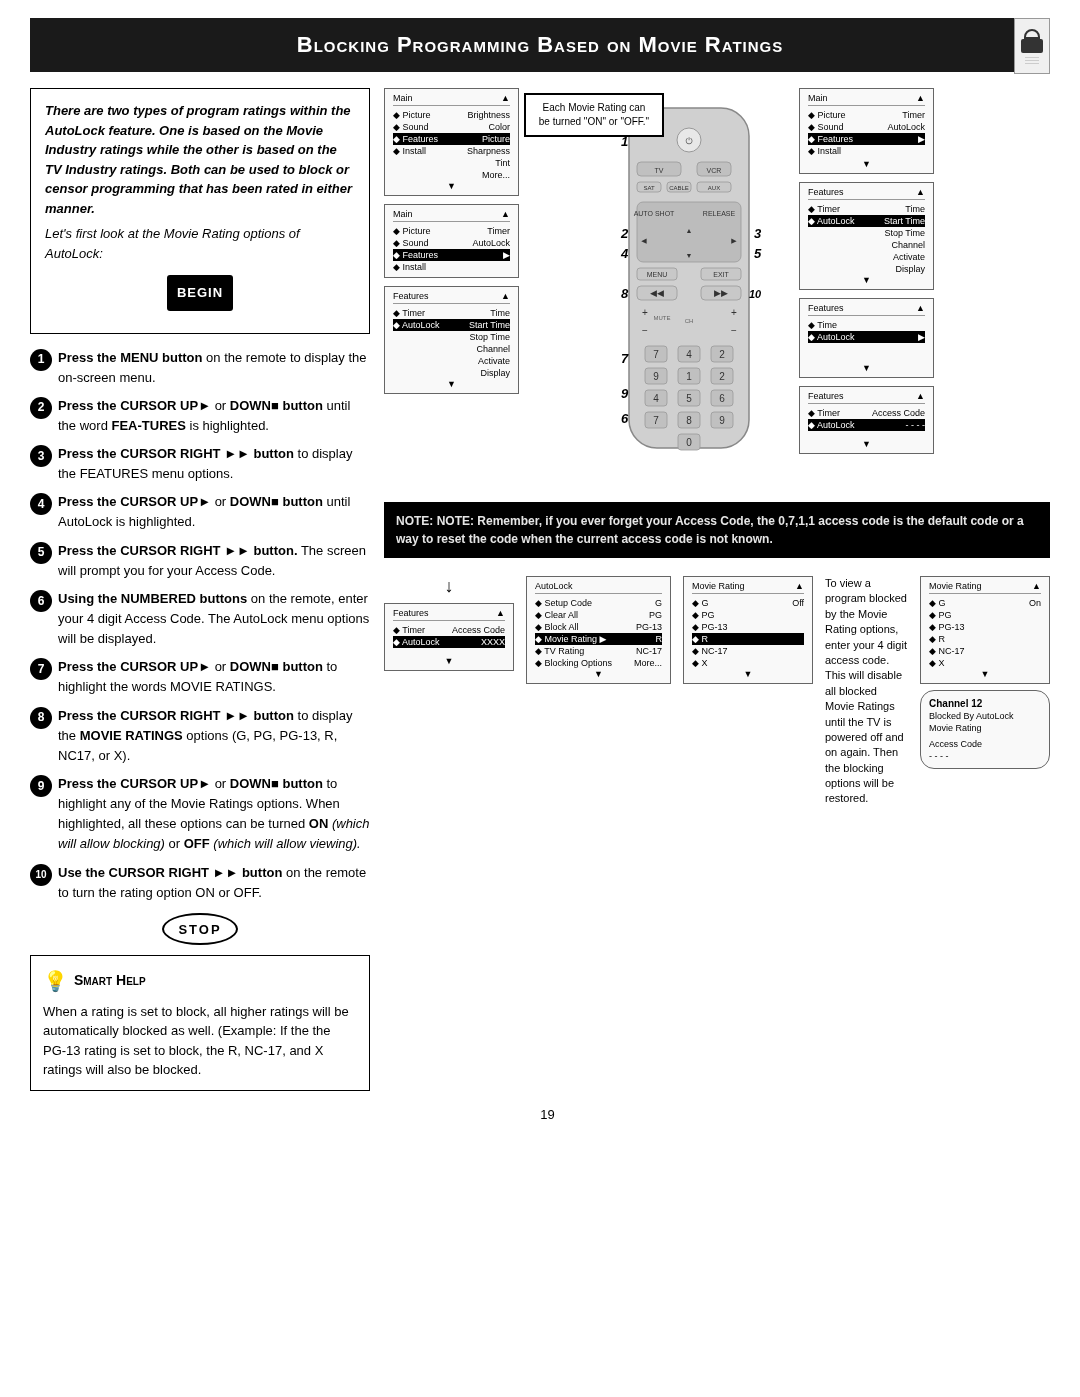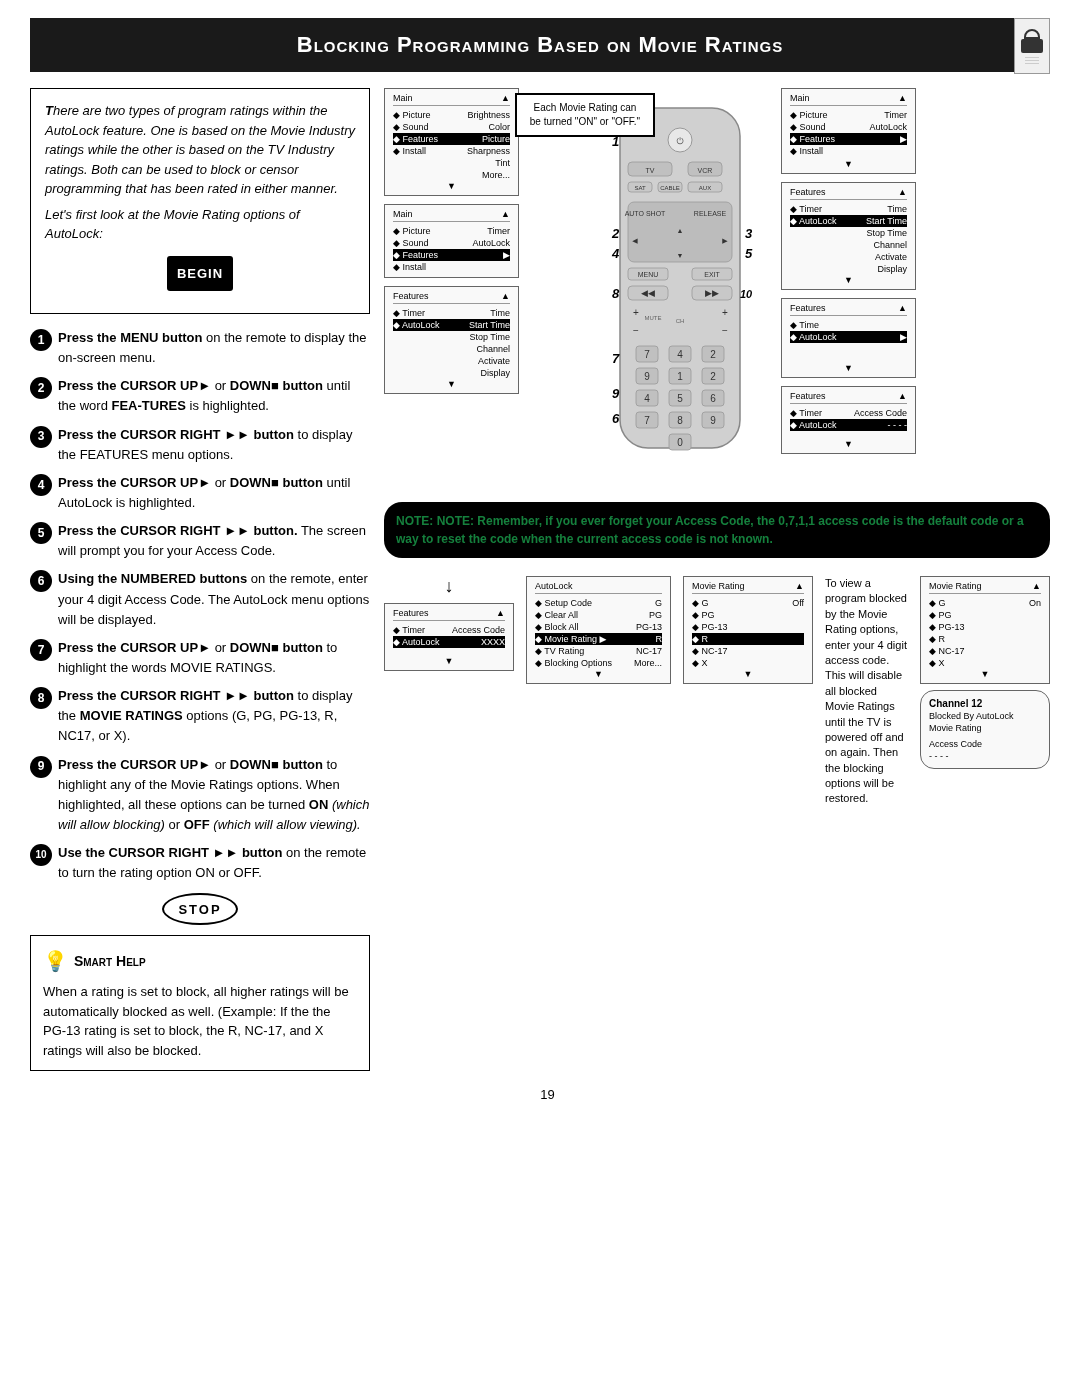--- a/index.html
+++ b/index.html
@@ -45,21 +45,21 @@
     
     .intro-box {
       border: 1.5px solid #000;
       padding: 12px 14px;
       margin-bottom: 14px;
       font-size: 13px;
       line-height: 1.5;
     }
     .intro-box p { margin-bottom: 6px; }
     .intro-box .italic { font-style: italic; }
-    .intro-box .bold-italic { font-style: italic; font-weight: normal; }
+    .intro-box .bold-italic { font-style: italic; font-weight: bold; }
 
     
     .begin-badge {
       display: inline-block;
       background: #000;
       color: #fff;
       font-weight: bold;
       font-size: 13px;
       padding: 8px 10px;
       border-radius: 3px;
@@ -164,27 +164,26 @@
       position: absolute;
       top: 10px;
       left: 10px;
       max-width: 155px;
       line-height: 1.4;
     }
 
     
     .note-box {
       background: #000;
-      color: #15803d;
+      color: #e5e5e5;
       padding: 10px 12px;
       font-size: 12px;
       line-height: 1.5;
       margin-top: 4px;
       font-weight: bold;
-      border-radius: 18px;
     }
     .note-box .note-label { font-weight: 900; }
 
     .view-blocked-text {
       font-size: 11px;
       line-height: 1.4;
       max-width: 160px;
     }
 
     .blocked-screen {
@@ -334,21 +333,21 @@
       </div>
       <div style="display:flex;gap:8px;align-items:flex-start;">
         <div style="font-size:13px;line-height:1.5;">When a rating is set to block, all higher ratings will be automatically blocked as well. (Example: If the the PG-13 rating is set to block, the R, NC-17, and X ratings will also be blocked.</div>
       </div>
     </div>
 
   </div>
 
   <div class="right-col">
 
-    <div style="display:flex;gap:1px;position:relative;">
+    <div style="display:flex;gap:10px;position:relative;">
 
       <div class="panels-col" style="width:135px;">
 
         <div class="screen-panel">
           <div class="panel-header">
             <span>Main</span>
               <span>▲</span>
           </div>
           <div class="panel-row">
               <span>◆ Picture</span>

